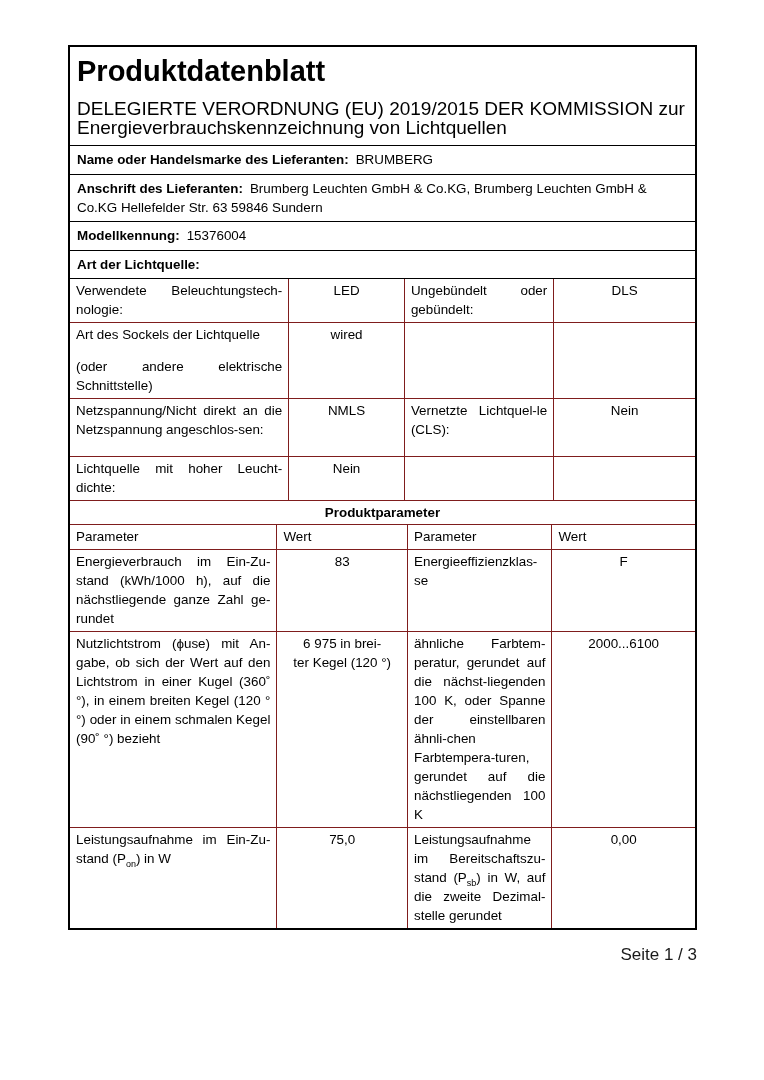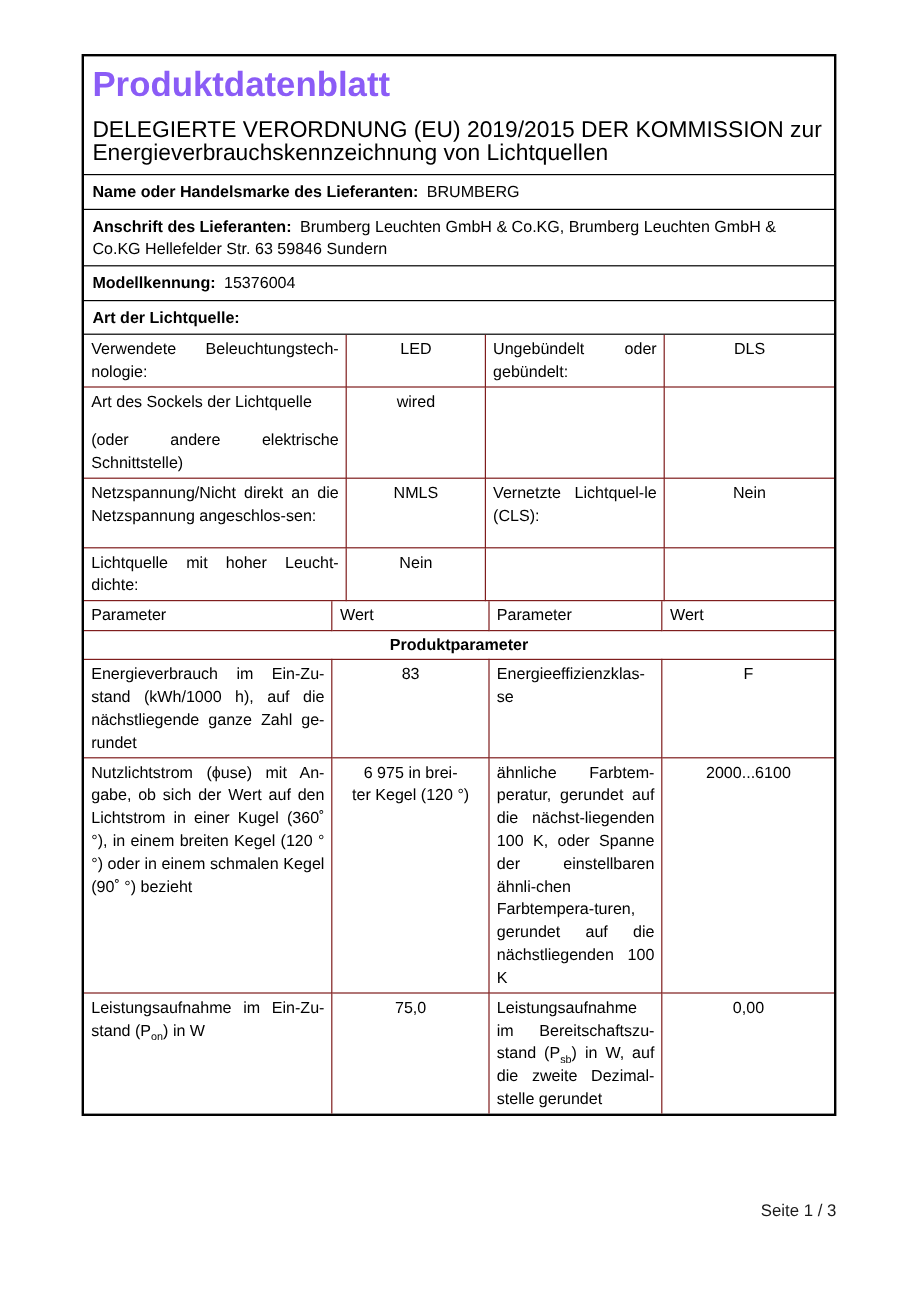--- a/index.html
+++ b/index.html
@@ -12,21 +12,21 @@
     position:absolute;left:68px;top:45px;width:629px;
     border:2px solid #000;box-sizing:border-box;background:#fff;
   }
   .box{
     border-bottom:1px solid #000;
     padding:4px 7px;font-size:13.4px;line-height:19px;box-sizing:border-box;
   }
   .title-box{padding:8px 7px 8px;}
   h1{
     margin:0 0 12px 0;font-size:29px;line-height:32px;font-weight:bold;
-    color:#8b5cf6;letter-spacing:0;
+    color:#000000;letter-spacing:0;
   }
   .subtitle{font-size:19px;line-height:19px;}
   .lbl{font-weight:bold;}
   .val-after{margin-left:7px;}
   .row-name{min-height:29px;}
   .row-addr{min-height:47px;}
   .row-model{min-height:29px;}
   .row-heading{min-height:27px;font-weight:bold;}
   table{width:100%;border-collapse:collapse;table-layout:fixed;}
   td{
@@ -41,22 +41,22 @@
   .upper col.c1{width:35.0%}.upper col.c2{width:18.5%}
   .upper col.c3{width:23.9%}.upper col.c4{width:22.6%}
   .lower col.c1{width:33.1%}.lower col.c2{width:20.9%}
   .lower col.c3{width:23.1%}.lower col.c4{width:22.9%}
   td.just{text-align:justify;}
   td.val{text-align:center;}
   td.sect{text-align:center;font-weight:bold;padding-top:2px;padding-bottom:2px;}
   .para2{margin-top:13px;}
   sub{font-size:9px;line-height:0;}
   .footer{
-    position:absolute;top:1000px;right:67px;
-    font-size:14px;color:#1a1a1a;
+    position:absolute;top:945px;right:67px;
+    font-size:17px;color:#1a1a1a;
   }
 </style>
 </head>
 <body>
 
 <div class="sheet">
 
   <div class="box title-box">
     <h1>Produktdatenblatt</h1>
     <div class="subtitle">DELEGIERTE VERORDNUNG (EU) 2019/2015 DER KOMMISSION zur<br>Energieverbrauchskennzeichnung von Lichtquellen</div>
@@ -116,27 +116,27 @@
 
   <table class="lower">
     <colgroup>
         <col class="c1">
         <col class="c2">
         <col class="c3">
         <col class="c4">
       </colgroup>
     <tbody>
         <tr>
+      <td class="sect" colspan="4">Produktparameter</td>
+    </tr>
+    <tr>
       <td>Parameter</td>
       <td>Wert</td>
       <td>Parameter</td>
       <td>Wert</td>
-    </tr>
-    <tr>
-      <td class="sect" colspan="4">Produktparameter</td>
     </tr>
     <tr>
       <td class="just">Energieverbrauch im Ein-Zu-stand (kWh/1000 h), auf die nächstliegende ganze Zahl ge-rundet</td>
       <td class="val">83</td>
       <td class="just">Energieeffizienzklas-se</td>
       <td class="val">F</td>
     </tr>
     <tr style="height:186px">
       <td class="just">Nutzlichtstrom (ϕuse) mit An-gabe, ob sich der Wert auf den Lichtstrom in einer Kugel (360˚ °), in einem breiten Kegel (120 °°) oder in einem schmalen Kegel (90˚ °) bezieht</td>
       <td class="val">6 975 in brei-<br>ter Kegel (120 °)</td>

